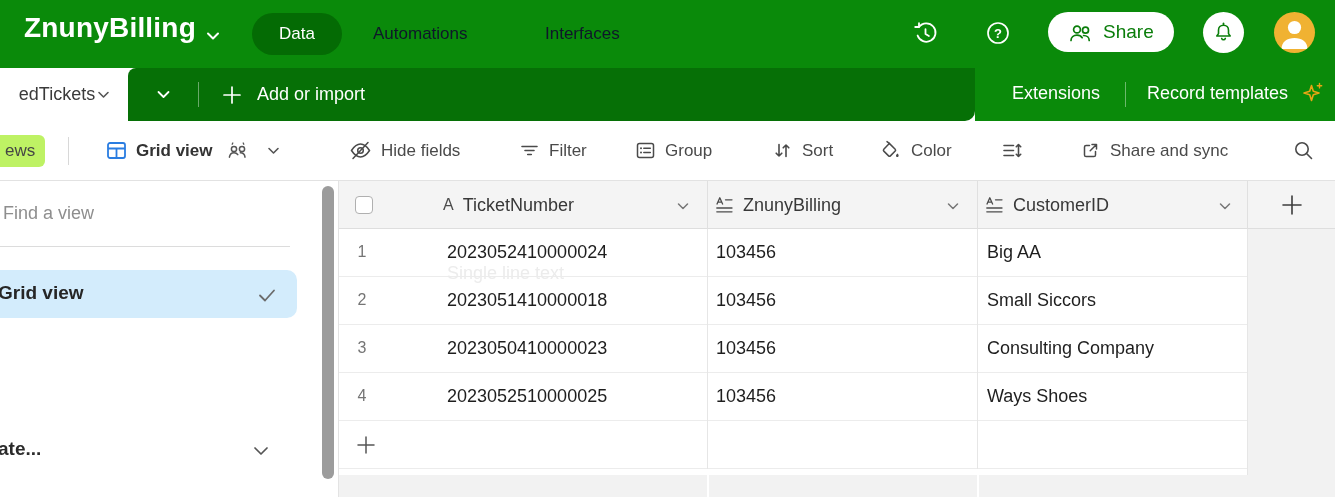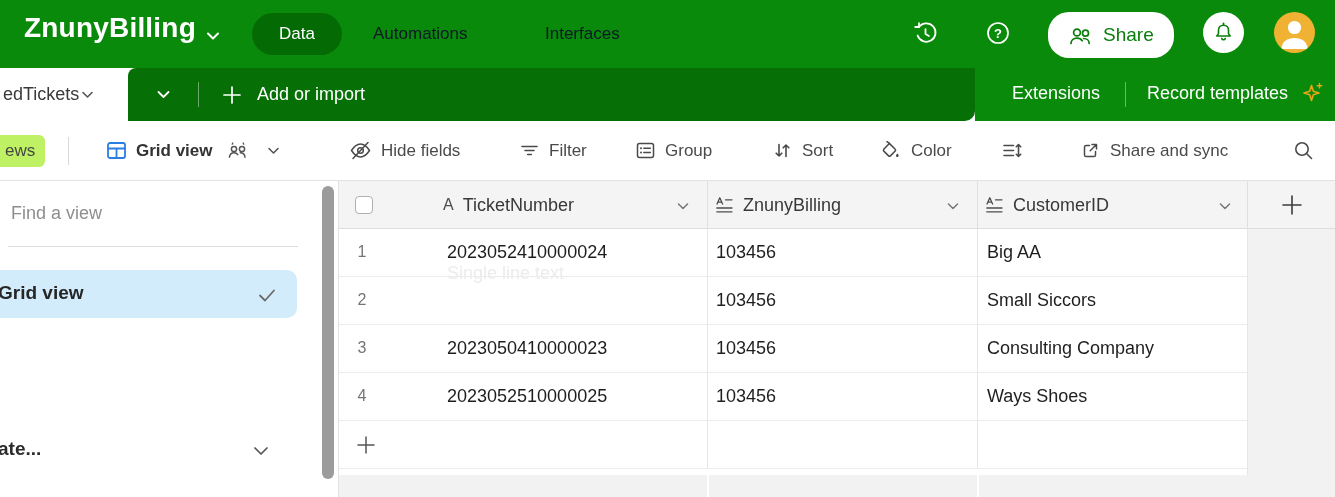--- a/index.html
+++ b/index.html
@@ -8,43 +8,43 @@
   .abs { position: absolute; }
   svg { display: block; }
 
   
   .topbar { position: absolute; left: 0; top: 0; width: 1335px; height: 68px; background: #0a8a0a; }
   .app-title { position: absolute; left: 24px; top: 12px; color: #fff; font-size: 28px; font-weight: bold; letter-spacing: .2px; }
   .title-chev { position: absolute; left: 203px; top: 26px; color: #fff; cursor: pointer; }
   .nav-pill { position: absolute; top: 13px; height: 42px; line-height: 42px; padding: 0 27px; border-radius: 21px; background: #046b04; color: #fff; font-size: 17px; cursor: pointer; }
   .nav-link { position: absolute; top: 24px; color: #0f172a; font-size: 17px; cursor: pointer; }
   .round-btn { position: absolute; top: 12px; width: 41px; height: 41px; border-radius: 50%; background: #fff; display: flex; align-items: center; justify-content: center; cursor: pointer; }
-  .share-pill { position: absolute; left: 1048px; top: 12px; height: 46px; border-radius: 21px; background: #fff; display: flex; align-items: center; gap: 9px; padding: 0 20px; color: #0a7d0a; font-size: 19px; cursor: pointer; }
+  .share-pill { position: absolute; left: 1048px; top: 12px; height: 40px; border-radius: 21px; background: #fff; display: flex; align-items: center; gap: 9px; padding: 0 20px; color: #0a7d0a; font-size: 19px; cursor: pointer; }
   .avatar { position: absolute; left: 1274px; top: 12px; width: 41px; height: 41px; border-radius: 50%; background: #f0b232; overflow: hidden; cursor: pointer; }
   .icon-btn { position: absolute; top: 20px; cursor: pointer; }
 
   
   .tabstrip { position: absolute; left: 0; top: 68px; width: 1335px; height: 53px; background: #fff; }
   .tabstrip-right { position: absolute; left: 975px; top: 0; width: 360px; height: 53px; background: #0a8a0a; }
   .darkpanel { position: absolute; left: 128px; top: 0; width: 847px; height: 53px; background: #067006; border-radius: 8px 0 10px 0; }
-  .table-tab { position: absolute; left: 0; top: 0; width: 128px; height: 53px; background: #fff; border-radius: 0 10px 0 0; display: flex; align-items: center; gap: 0; padding-left: 3px; color: #3a3a3a; font-size: 18px; cursor: pointer; }
+  .table-tab { position: absolute; left: 0; top: 0; width: 128px; height: 53px; background: #fff; border-radius: 0 10px 0 0; display: flex; align-items: center; gap: 0; padding-left: 3px; color: #3a3a3a; font-size: 18px; cursor: pointer; justify-content: center; }
   .strip-sep { position: absolute; top: 14px; width: 1px; height: 25px; background: rgba(255,255,255,.4); }
   .addimport { position: absolute; left: 94px; top: 0; height: 53px; display: flex; align-items: center; gap: 15px; color: #fff; font-size: 18px; cursor: pointer; }
   .striplink { position: absolute; top: 15px; color: #fff; font-size: 18px; cursor: pointer; }
 
   
   .toolbar { position: absolute; left: 0; top: 121px; width: 1335px; height: 60px; background: #fff; border-bottom: 1px solid #e2e2e2; }
   .views-pill { position: absolute; left: 0; top: 14px; width: 45px; height: 32px; background: #bef264; border-radius: 0 6px 6px 0; color: #454545; font-size: 17px; display: flex; align-items: center; padding-left: 5px; cursor: pointer; }
   .tb-sep { position: absolute; left: 68px; top: 16px; width: 1px; height: 28px; background: #d8d8d8; }
   .tbtn { position: absolute; top: 0; height: 59px; display: flex; align-items: center; gap: 9px; color: #4a4a4a; font-size: 17px; cursor: pointer; }
   .gridview-name { font-weight: 600; color: #333; }
 
   
   .sidebar { position: absolute; left: 0; top: 181px; width: 339px; height: 316px; background: #fff; border-right: 1px solid #e3e3e3; }
-  .find-wrap { position: absolute; left: 8px; top: 0; width: 290px; height: 66px; border-bottom: 1px solid #dcdcdc; }
+  .find-wrap { position: absolute; left: 0; top: 0; width: 290px; height: 66px; border-bottom: 1px solid #dcdcdc; }
   .find-input { position: absolute; left: 3px; top: 22px; width: 270px; border: none; outline: none; font-size: 18px; font-family: "Liberation Sans", sans-serif; color: #444; background: transparent; }
   .find-input::placeholder { color: #8e8e8e; }
   .view-item { position: absolute; left: 0; top: 89px; width: 297px; height: 48px; background: #d3ecfc; border-radius: 0 10px 10px 0; cursor: pointer; }
   .view-item-label { position: absolute; left: -2px; top: 12px; font-size: 19px; font-weight: bold; color: #262626; }
   .create-row { position: absolute; left: 0; top: 246px; width: 297px; height: 48px; cursor: pointer; }
   .create-label { position: absolute; left: -2px; top: 11px; font-size: 19px; font-weight: bold; color: #2b2b2b; }
   .scrollthumb { position: absolute; left: 322px; top: 5px; width: 12px; height: 293px; border-radius: 6px; background: #9c9c9c; cursor: pointer; }
 
   
   .grid { position: absolute; left: 339px; top: 181px; width: 996px; height: 316px; background: #fff; }
@@ -326,20 +326,21 @@
 
     <div class="rowsarea">
       <div class="grow">
         <span class="rownum">1</span>
         <span class="cell" style="left:108px">2023052410000024</span>
         <span class="cell" style="left:377px">103456</span>
         <span class="cell" style="left:648px">Big AA</span>
       </div>
       <div class="grow">
         <span class="rownum">2</span>
+        <span class="cell" style="left:108px">2023051410000018</span>
         <span class="cell" style="left:377px">103456</span>
         <span class="cell" style="left:648px">Small Siccors</span>
       </div>
       <div class="grow">
         <span class="rownum">3</span>
         <span class="cell" style="left:108px">2023050410000023</span>
         <span class="cell" style="left:377px">103456</span>
         <span class="cell" style="left:648px">Consulting Company</span>
       </div>
       <div class="grow">

